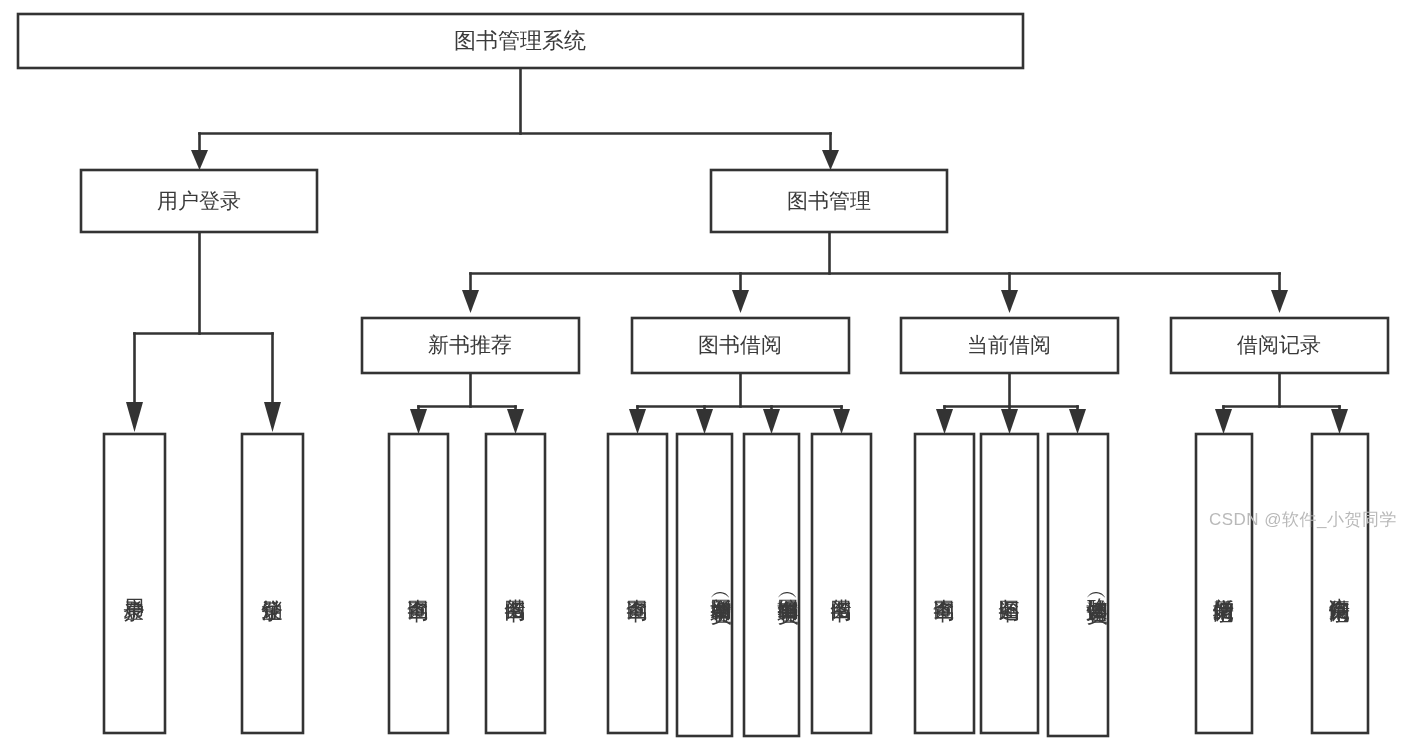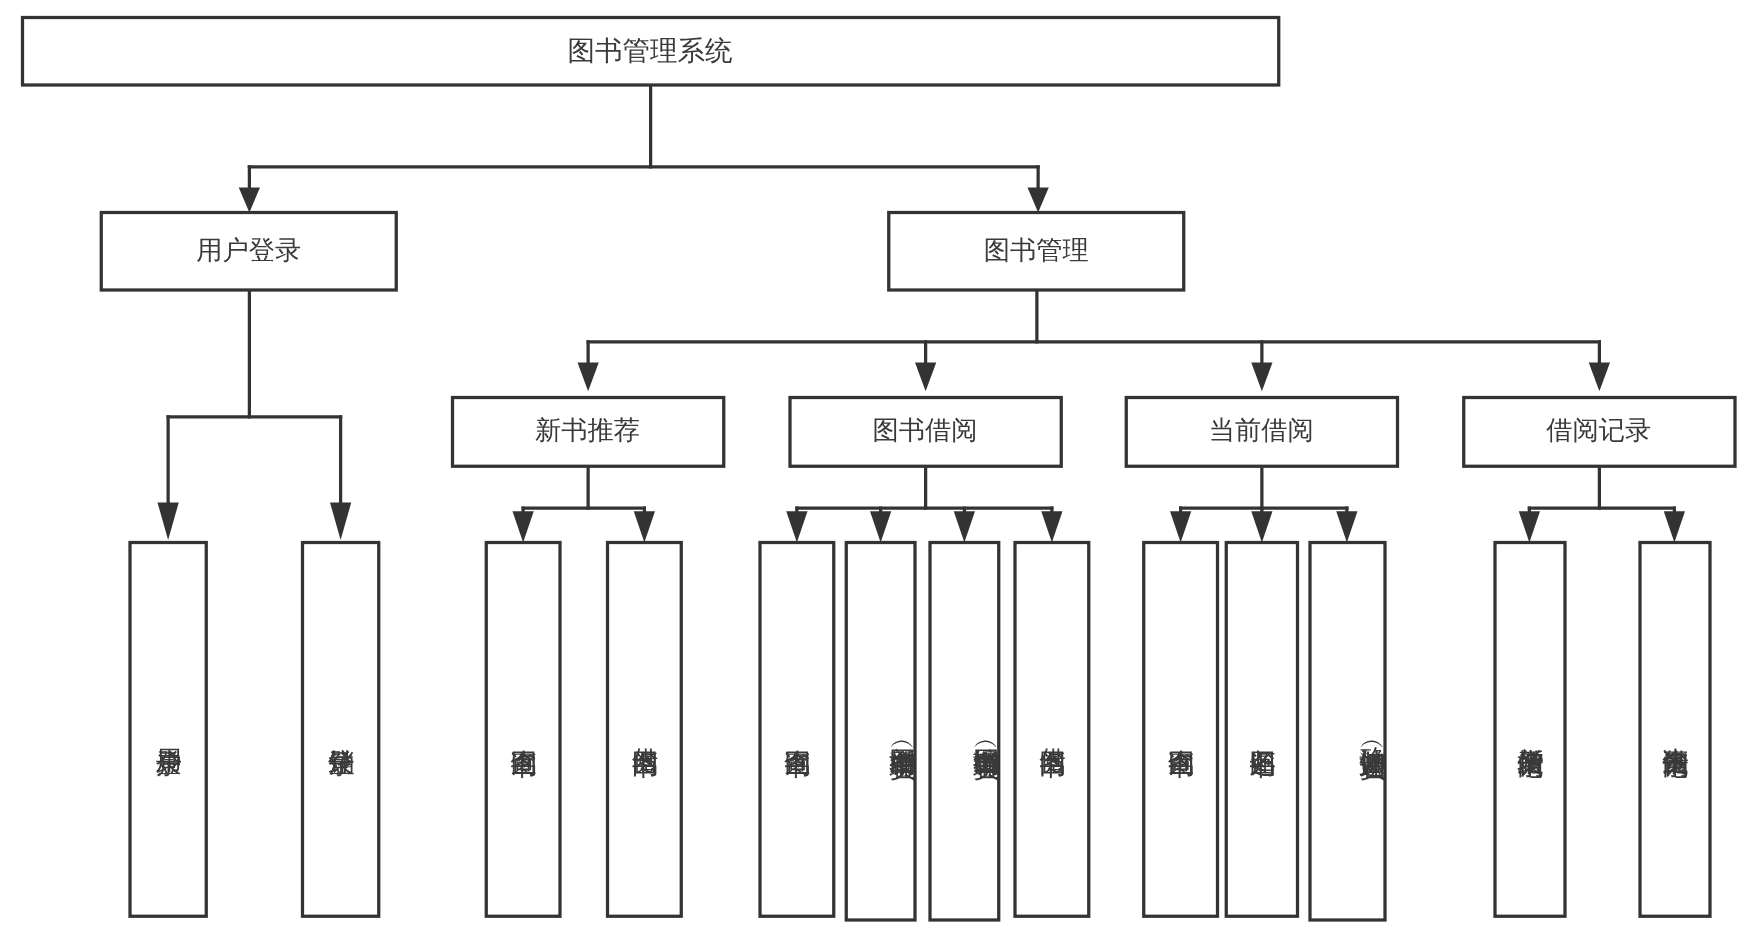--- a/index.html
+++ b/index.html
@@ -248,14 +248,15 @@
   <div class="vlabel" style="left:744px; top:440px; width:55px; height:290px; display:flex; align-items:flex-start; justify-content:center;">编辑图书（管理员）</div>
   <div class="vlabel" style="left:812px; top:434px; width:59px; height:299px; display:flex; align-items:center; justify-content:center;">借阅图书</div>
 
   <div class="vlabel" style="left:915px; top:434px; width:59px; height:299px; display:flex; align-items:center; justify-content:center;">查询图书</div>
   <div class="vlabel" style="left:981px; top:434px; width:57px; height:299px; display:flex; align-items:center; justify-content:center;">归还图书</div>
   <div class="vlabel" style="left:1048px; top:440px; width:60px; height:290px; display:flex; align-items:flex-start; justify-content:center;">确认归还（管理员）</div>
 
   <div class="vlabel" style="left:1196px; top:434px; width:56px; height:299px; display:flex; align-items:center; justify-content:center;">新增借阅记录</div>
   <div class="vlabel" style="left:1312px; top:434px; width:56px; height:299px; display:flex; align-items:center; justify-content:center;">查询借阅记录</div>
 
+  <div class="watermark">CSDN @软件_小贺同学</div>
 
 </div>
 
 </body></html>

